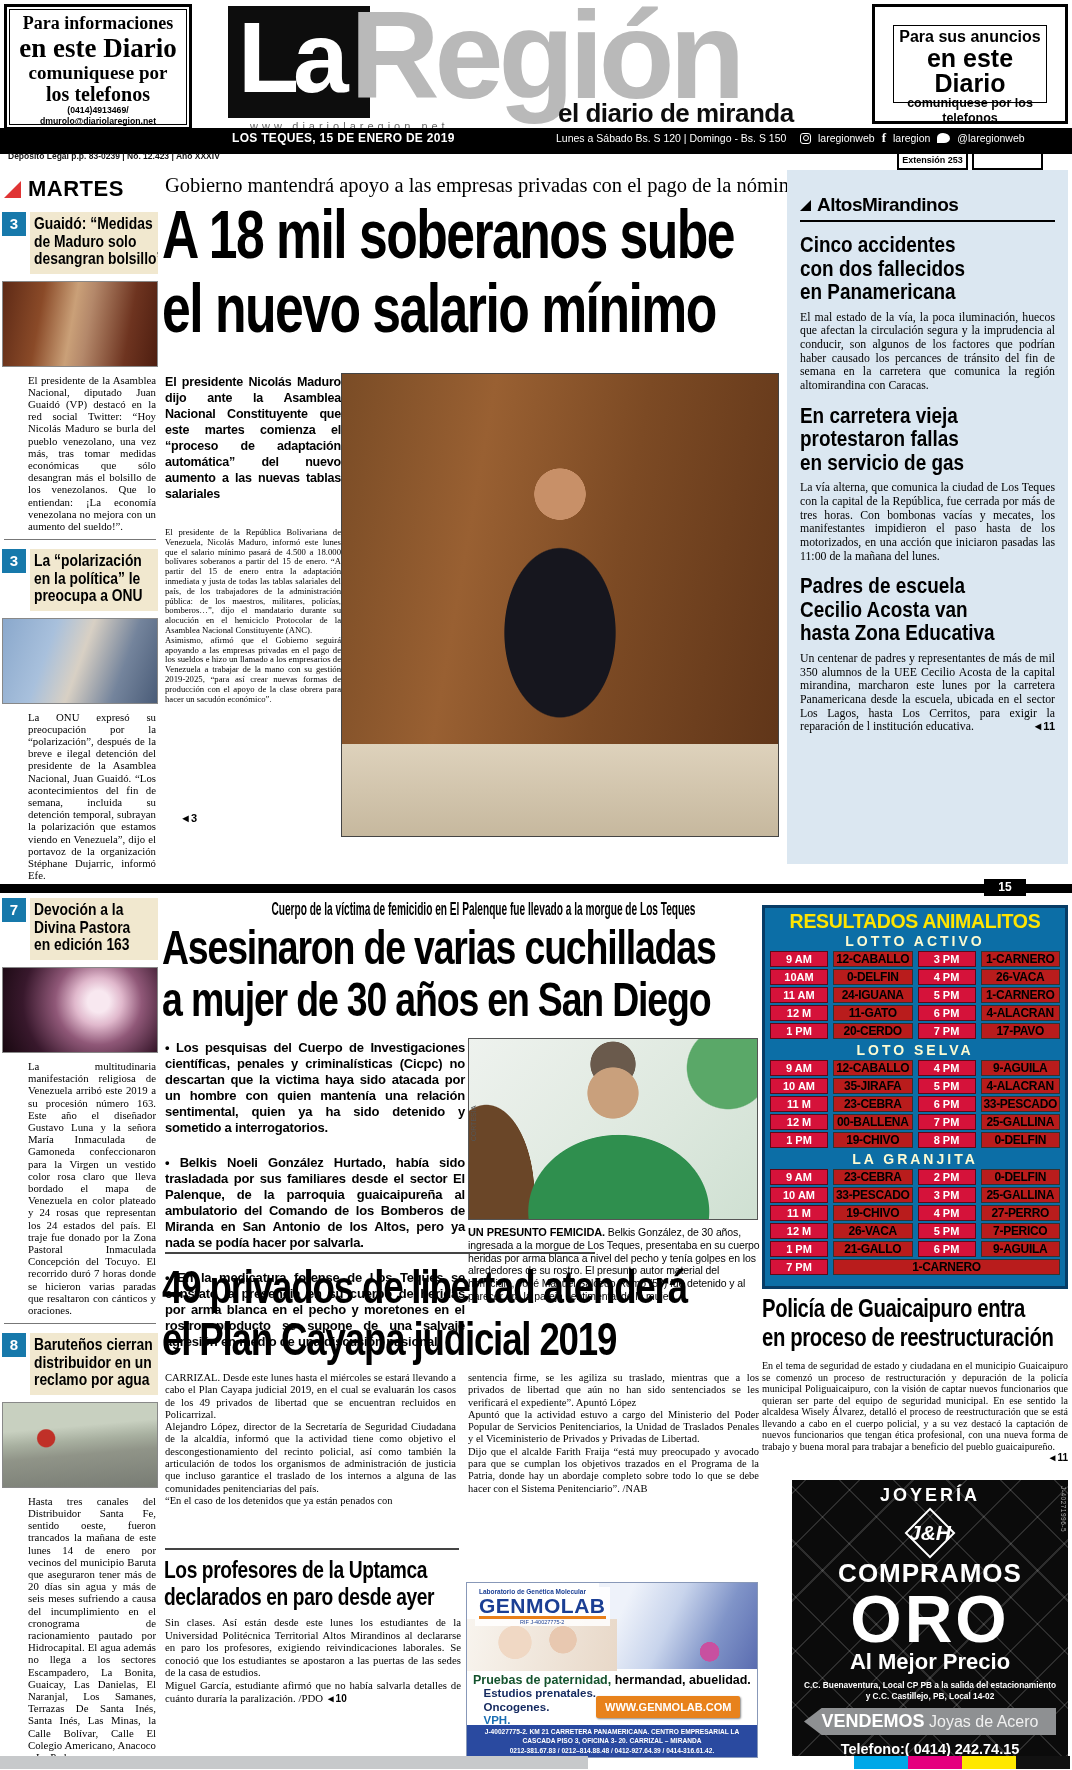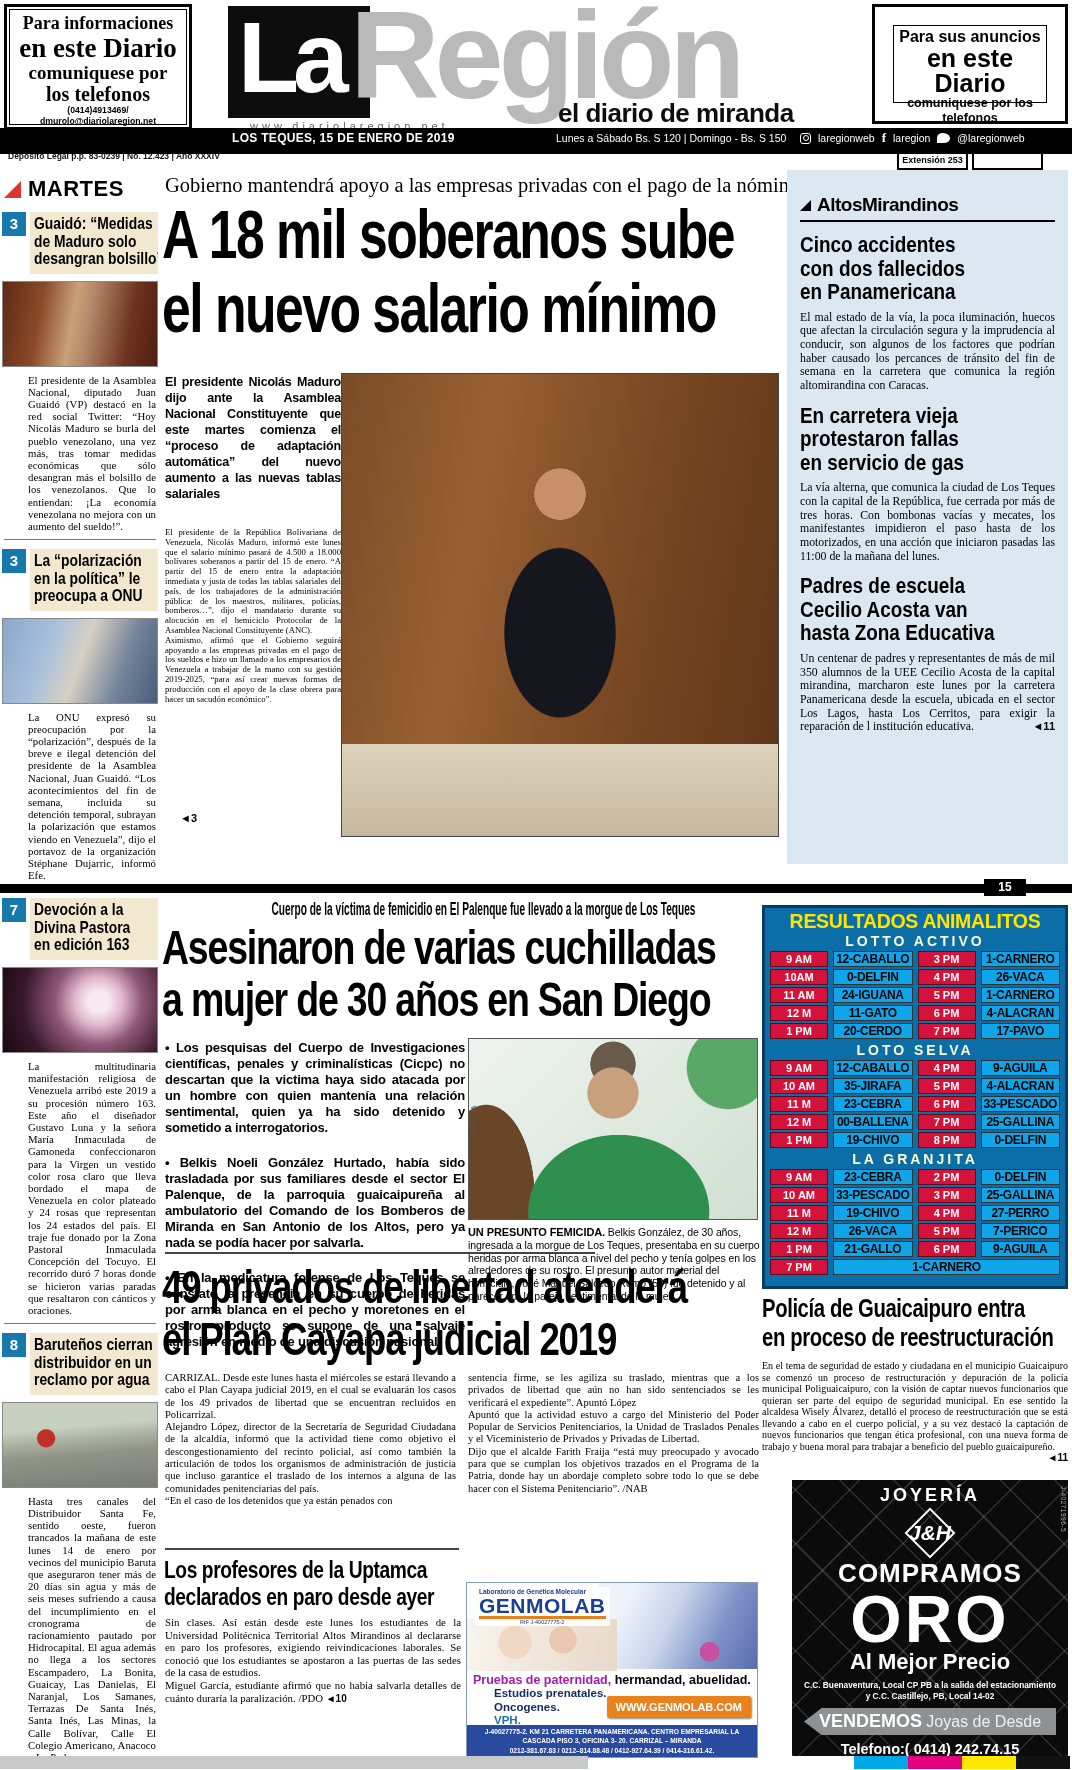--- a/index.html
+++ b/index.html
@@ -99,21 +99,21 @@
   linear-gradient(135deg,#eef2ee,#dde8de 60%,#cfe0d2)}
 #fem-credit{left:456px;top:1120px;font-size:7px;color:#555;transform:rotate(-90deg)}
 #fem-caption{left:468px;top:1226px;width:298px;font-size:10.5px;line-height:12.8px;letter-spacing:-0.1px}
 #fem-caption b{font-size:11px}
 
 #animalitos{left:762px;top:905px;width:306px;height:384px;background:#0c6ea6;border:3px solid #073c66;padding:2px 5px}
 .an-title{color:#ffe400;font-weight:900;font-size:19.5px;letter-spacing:-0.3px;text-align:center;line-height:22px}
 .an-sec{color:#fdfbd2;font-weight:bold;font-size:14px;letter-spacing:3px;text-align:center;line-height:19px}
 .an-row{display:flex;gap:5px;margin-bottom:2px}
 .an-time{width:58px;background:#d5123a;border:1px solid #5e0818;color:#fff;font-weight:bold;font-size:11px;line-height:14px;text-align:center}
-.an-res{flex:1;background:#0ea5e9;border:1px solid #333;color:#000;font-weight:bold;font-size:12px;line-height:14px;text-align:center;letter-spacing:-0.3px}
+.an-res{flex:1;background:#b91c1c;border:1px solid #333;color:#000;font-weight:bold;font-size:12px;line-height:14px;text-align:center;letter-spacing:-0.3px}
 
 .gua-h{font-weight:700;font-size:26px;line-height:29px;letter-spacing:-0.5px;transform:scaleX(0.78)}
 #gua-h1{left:762px;top:1294px}#gua-h2{left:762px;top:1323px}
 #gua-body{left:762px;top:1360px;width:306px;font-family:"Liberation Serif",serif;font-size:10px;line-height:11.5px;text-align:justify}
 #gua-body .ref{float:right;font-weight:bold;font-size:10px;font-family:"Liberation Sans",sans-serif}
 
 #cay-rule{left:165px;top:1252px;width:430px;border-top:2px solid #444}
 .cay-h{font-weight:700;font-size:47px;line-height:50px;letter-spacing:-1.5px;transform:scaleX(0.78)}
 #cay-h1{left:162px;top:1262px}#cay-h2{left:162px;top:1314px}
 #cay-cols{left:165px;top:1372px;width:594px;display:flex;gap:12px}
@@ -127,22 +127,22 @@
 
 #genmolab{left:466px;top:1582px;width:292px;height:176px;border:1px solid #8898b8;background:#fff;overflow:hidden}
 .gen-top{position:relative;height:88px}
 .gen-lab-img{position:absolute;right:0;top:0;width:158px;height:86px;background:radial-gradient(circle 10px at 70% 80%,#c850a0 96%,transparent),linear-gradient(115deg,#eef2fa 0 18%,#c8d4ec 45%,#8094c8 72%,#5a6cb0)}
 .gen-fam-img{position:absolute;left:0;bottom:0;width:150px;height:52px;background:radial-gradient(circle 17px at 32% 45%,#f0d8c4 96%,transparent),radial-gradient(circle 14px at 64% 40%,#e8c8b0 96%,transparent),linear-gradient(100deg,#f8f4ee,#e8d8c8)}
 .gen-logo{position:absolute;left:8px;top:4px;background:rgba(255,255,255,0.85);padding:1px 4px}
 .gen-logo .sub{font-size:6.5px;color:#1b3f94;font-weight:bold}
 .gen-logo .brand{font-weight:900;font-size:21px;color:#1b3f94;letter-spacing:0.5px;line-height:21px;border-bottom:3px solid #e87f1a}
 .gen-logo .rif{font-size:5.5px;color:#1b3f94;text-align:center}
 .gen-line1{padding:2px 6px 0 6px;font-weight:bold;font-size:12.5px}
-.gen-line1 .hl{color:#a21caf}
-.gen-mid{display:flex;justify-content:flex-end;align-items:center;padding:0 6px}
+.gen-line1 .hl{color:#14532d}
+.gen-mid{display:flex;justify-content:center;align-items:center;padding:0 6px}
 .gen-services div{font-weight:bold;font-size:11.5px;line-height:13.5px;color:#13285e}
 .gen-services .blue{color:#1b6fb4}
 .gen-btn{background:#e8821c;color:#fff;font-weight:bold;font-size:11px;line-height:22px;padding:0 9px;border-radius:2px;box-shadow:1px 1px 2px #888}
 .gen-footer{position:absolute;left:0;right:0;bottom:0;background:#2a4aa0;color:#fff;font-weight:bold;font-size:6.6px;line-height:9.5px;text-align:center;padding:2px 2px}
 
 #jh{left:792px;top:1480px;width:276px;height:276px;background:#0b0b0b;color:#fff;text-align:center;overflow:hidden;
  background-image:repeating-linear-gradient(45deg,rgba(255,255,255,0.14) 0 1.5px,transparent 1.5px 38px),repeating-linear-gradient(-45deg,rgba(255,255,255,0.14) 0 1.5px,transparent 1.5px 38px)}
 .jh-joyeria{margin-top:5px;font-weight:bold;font-size:18px;letter-spacing:3px}
 .jh-dia{position:relative;height:50px;margin-top:2px}
 .jh-dia::before{content:"";position:absolute;left:50%;top:50%;width:32px;height:32px;border:2px solid #fff;transform:translate(-50%,-50%) rotate(45deg)}
@@ -494,21 +494,21 @@
     <div class="jh-joyeria">JOYERÍA</div>
     <div class="jh-dia"><span>J&amp;H</span></div>
     <div class="jh-compramos">COMPRAMOS</div>
     <div class="jh-oro">ORO</div>
     <div class="jh-mejor">Al Mejor Precio</div>
     <div class="jh-addr">
       <div>C.C. Buenaventura, Local CP PB a la salida del estacionamiento</div>
       <div>y C.C. Castillejo, PB, Local 14-02</div>
     </div>
     <div class="jh-band">
-      <span class="v">VENDEMOS</span><span class="j"> Joyas de Desde</span>
+      <span class="v">VENDEMOS</span><span class="j"> Joyas de Acero</span>
     </div>
     <div class="jh-phone">Telefono:( 0414) 242.74.15</div>
     <div class="jh-rif">J-40271996-5</div>
   </div>
 
   <div class="abs" id="strip"></div>
   <div class="abs cmyk" id="cy"></div>
   <div class="abs cmyk" id="mg"></div>
   <div class="abs cmyk" id="yl"></div>
   <div class="abs cmyk" id="bk"></div>

